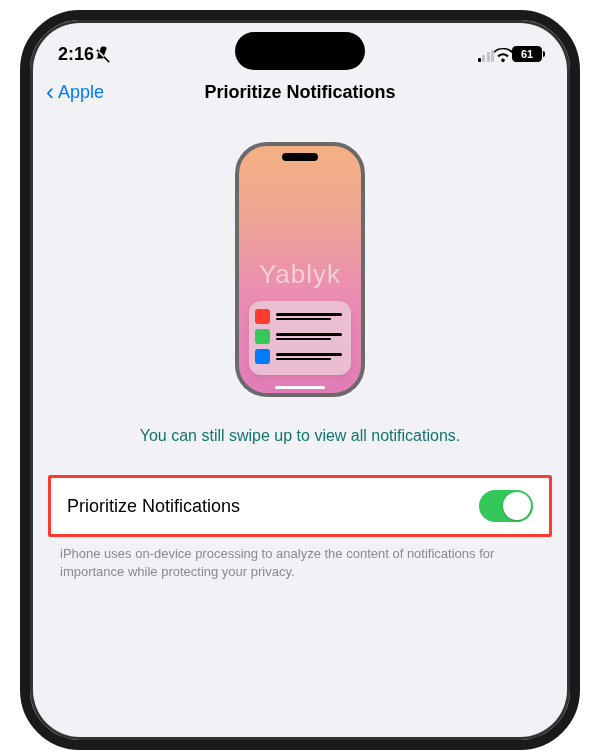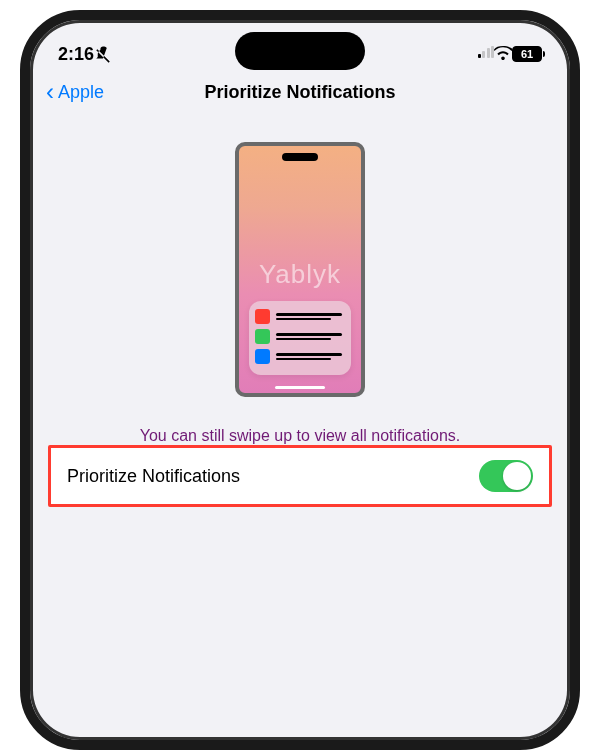--- a/index.html
+++ b/index.html
@@ -51,21 +51,21 @@
     .status-time {
       font-size: 18px;
       font-weight: 600;
       display: flex;
       align-items: center;
       gap: 0;
     }
     
     .status-right {
       display: flex;
-      align-items: flex-start;
+      align-items: flex-end;
     }
     
     .cellular-icon {
       display: flex;
       align-items: flex-end;
       gap: 1.5px;
       height: 12px;
     }
     
     .cellular-bar {
@@ -146,21 +146,21 @@
     .content {
       padding: 10px 26px 0;
       text-align: center;
     }
     
     .illustration {
       width: 130px;
       height: 255px;
       margin: 18px auto 30px;
       border: 4px solid #6a6a6a;
-      border-radius: 10px;
+      border-radius: 32px;
       background: linear-gradient(180deg, #f4b083 0%, #eea891 25%, #ea8db2 60%, #e17db8 100%);
       position: relative;
       overflow: hidden;
     }
     
     .illustration-island {
       width: 36px;
       height: 8px;
       background: #000;
       border-radius: 4px;
@@ -241,21 +241,22 @@
     
     .description {
       font-size: 16px;
       line-height: 1.35;
       color: #000;
       margin-bottom: 18px;
     }
     
     .description2 {
       font-size: 16px;
-      color: #701a75;
+      color: #0f766e;
+      margin-bottom: 30px;
     }
     
     .toggle-row {
       background: #fff;
       border: 3px solid #ff3b30;
       border-radius: 2px;
       padding: 12px 16px;
       display: flex;
       justify-content: space-between;
       align-items: center;
@@ -364,14 +365,15 @@
 
     <p class="description2">You can still swipe up to view all notifications.</p>
 
     <div class="toggle-row">
       <span class="toggle-label">Prioritize Notifications</span>
       <div class="toggle-switch">
         <div class="toggle-knob"></div>
       </div>
     </div>
 
+    <p class="footer-text">iPhone uses on-device processing to analyze the content of notifications for importance while protecting your privacy.</p>
   </div>
 </div>
 
 </body></html>

